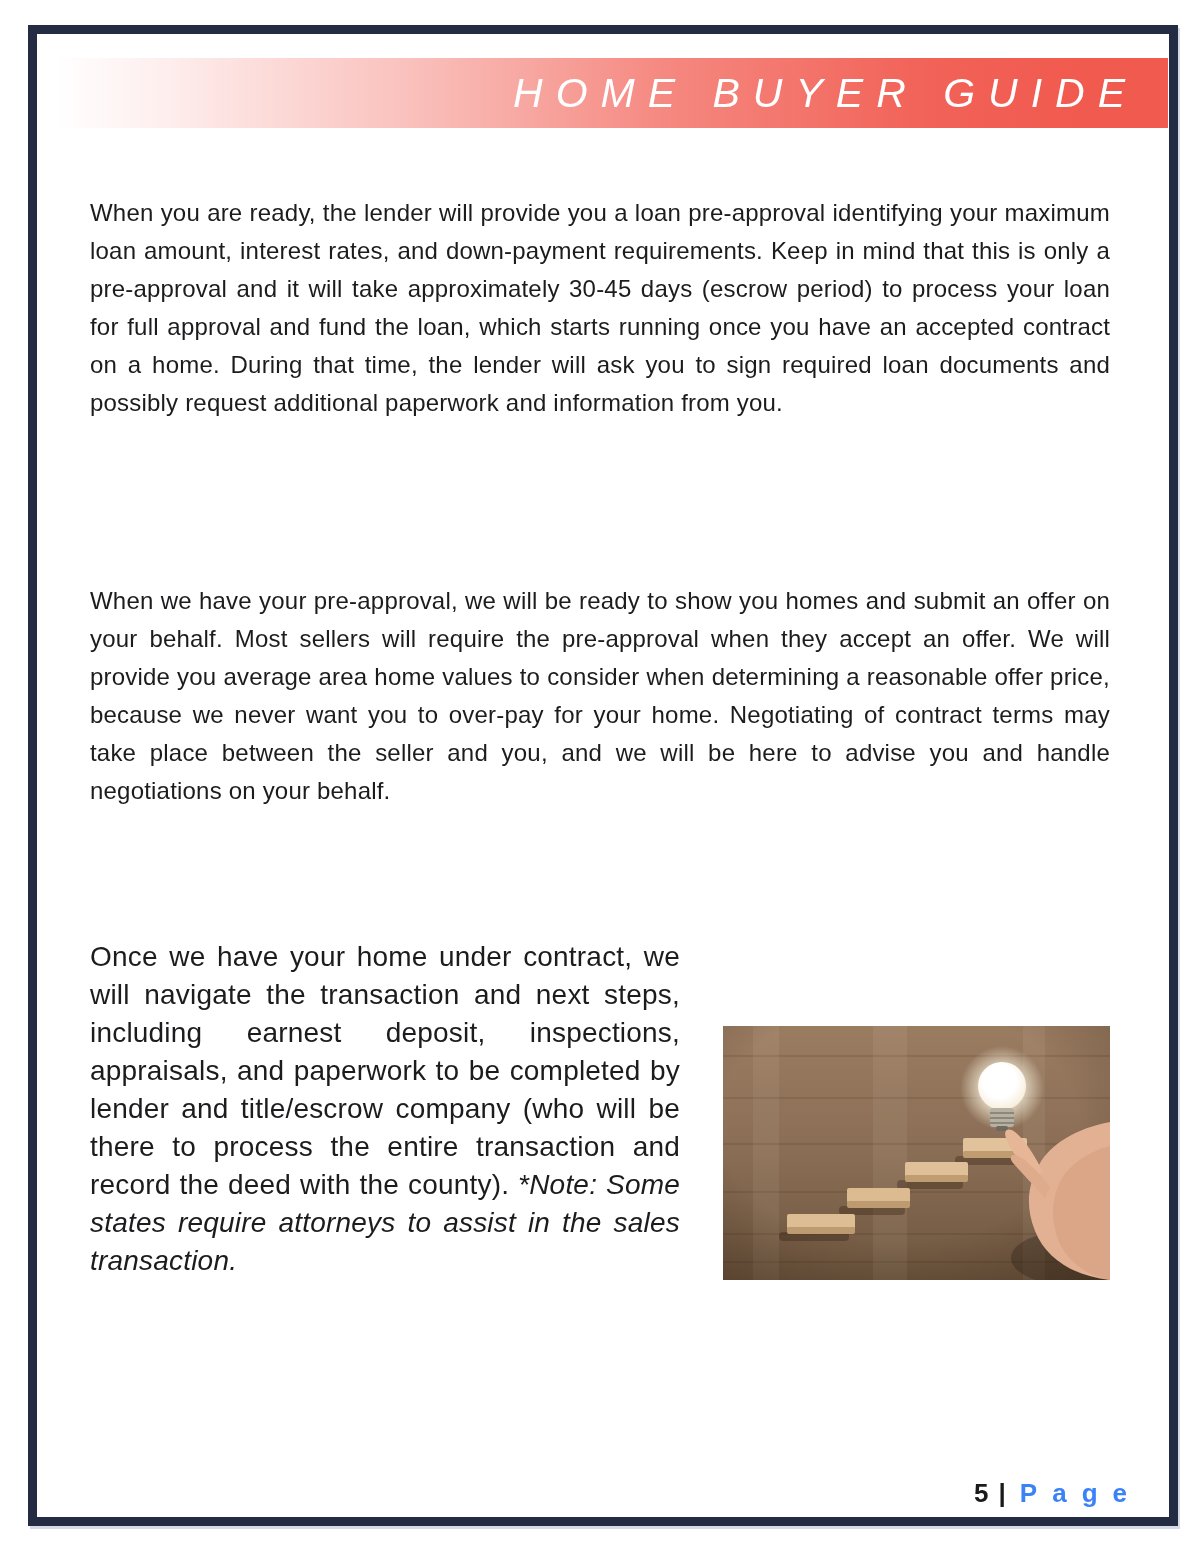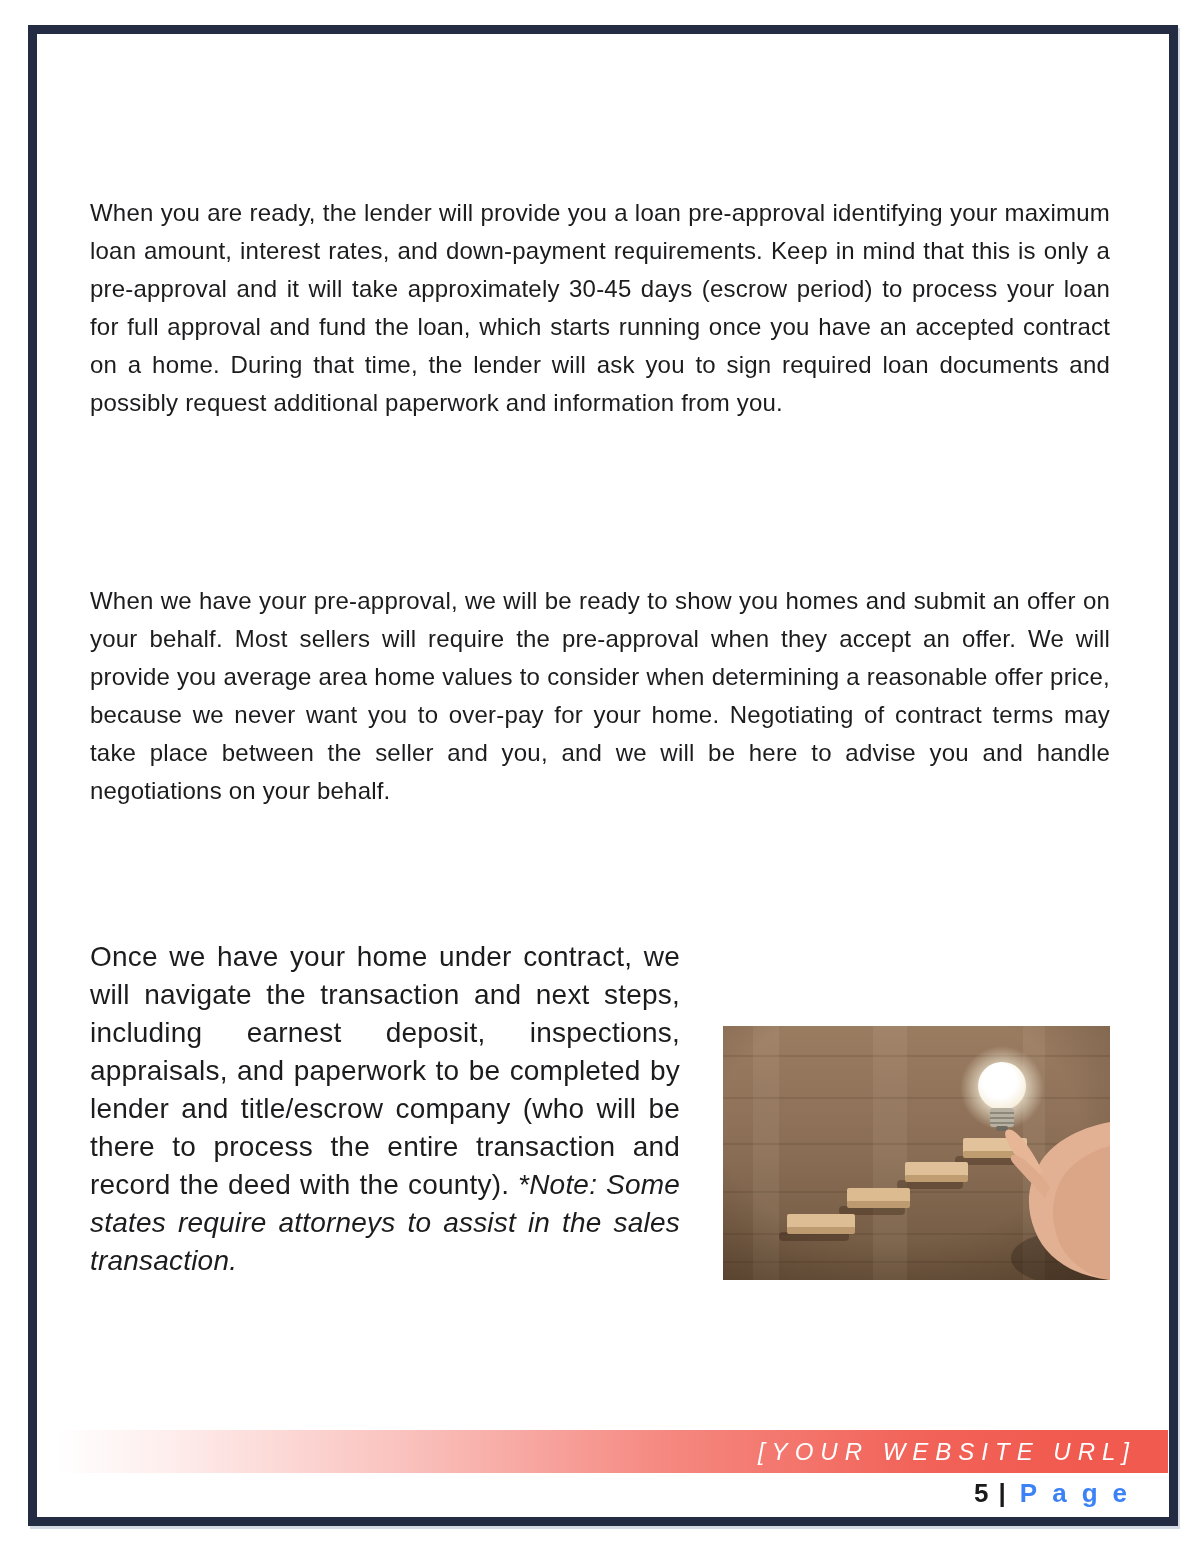--- a/index.html
+++ b/index.html
@@ -75,20 +75,23 @@
   .page-number .sep { margin:0 14px 0 10px; font-weight:bold; color:#1a1a1a; }
   .page-number .page-label { color:#3b82f6; letter-spacing:15px; font-weight:bold; }
 </style>
 </head>
 <body>
 
 <div class="page">
 
   <div class="page-border"></div>
 
+  <div class="grad-bar header-bar">
+    <span class="bar-title">HOME BUYER GUIDE</span>
+  </div>
 
   <p class="bodytext p1">When you are ready, the lender will provide you a loan pre-approval identifying your maximum loan amount, interest rates, and down-payment requirements.  Keep in mind that this is only a pre-approval and it will take approximately 30-45 days (escrow period) to process your loan for full approval and fund the loan, which starts running once you have an accepted contract on a home. During that time, the lender will ask you to sign required loan documents and possibly request additional paperwork and information from you.</p>
 
   <p class="bodytext p2">When we have your pre-approval, we will be ready to show you homes and submit an offer on your behalf. Most sellers will require the pre-approval when they accept an offer.  We will provide you average area home values to consider when determining a reasonable offer price, because we never want you to over-pay for your home. Negotiating of contract terms may take place between the seller and you, and we will be here to advise you and handle negotiations on your behalf.</p>
 
   <div class="content-row">
     <p class="p3"><span>Once we have your home under contract, we will navigate the transaction and next steps, including earnest deposit, inspections, appraisals, and paperwork to be completed by lender and title/escrow company (who will be there to process the entire transaction and record the deed with the county).</span>
       <span class="italic">*Note: Some states require attorneys to assist in the sales transaction.</span>
     </p>
 
@@ -160,23 +163,20 @@
           <ellipse cx="352" cy="232" rx="64" ry="28" fill="rgba(30,18,10,0.28)"></ellipse>
           <path d="M387 96 C354 102 327 118 316 139 C305 158 302 180 312 205 C323 233 351 250 387 254 Z" fill="#e2b092"></path>
           <path d="M387 120 C364 126 344 140 336 158 C328 176 328 196 336 216 C346 238 366 250 387 254 Z" fill="#d8a283" opacity="0.7"></path>
           <path d="M320 146 C312 130 302 114 292 106 C285 101 280 104 283 112 C288 126 300 140 311 151 Z" fill="#e6b696"></path>
           <path d="M322 172 C308 156 296 144 290 137 C285 131 289 127 295 130 C304 134 316 147 327 161 Z" fill="#deab8c"></path>
         </g>
       </svg>
     </figure>
   </div>
 
-  <div class="grad-bar footer-bar">
-    <span class="bar-url">[YOUR WEBSITE URL]</span>
-  </div>
 
   <div class="page-number">
     <span>5</span>
     <span class="sep">|</span>
     <span class="page-label">Page</span>
   </div>
 
 </div>
 
 </body></html>

